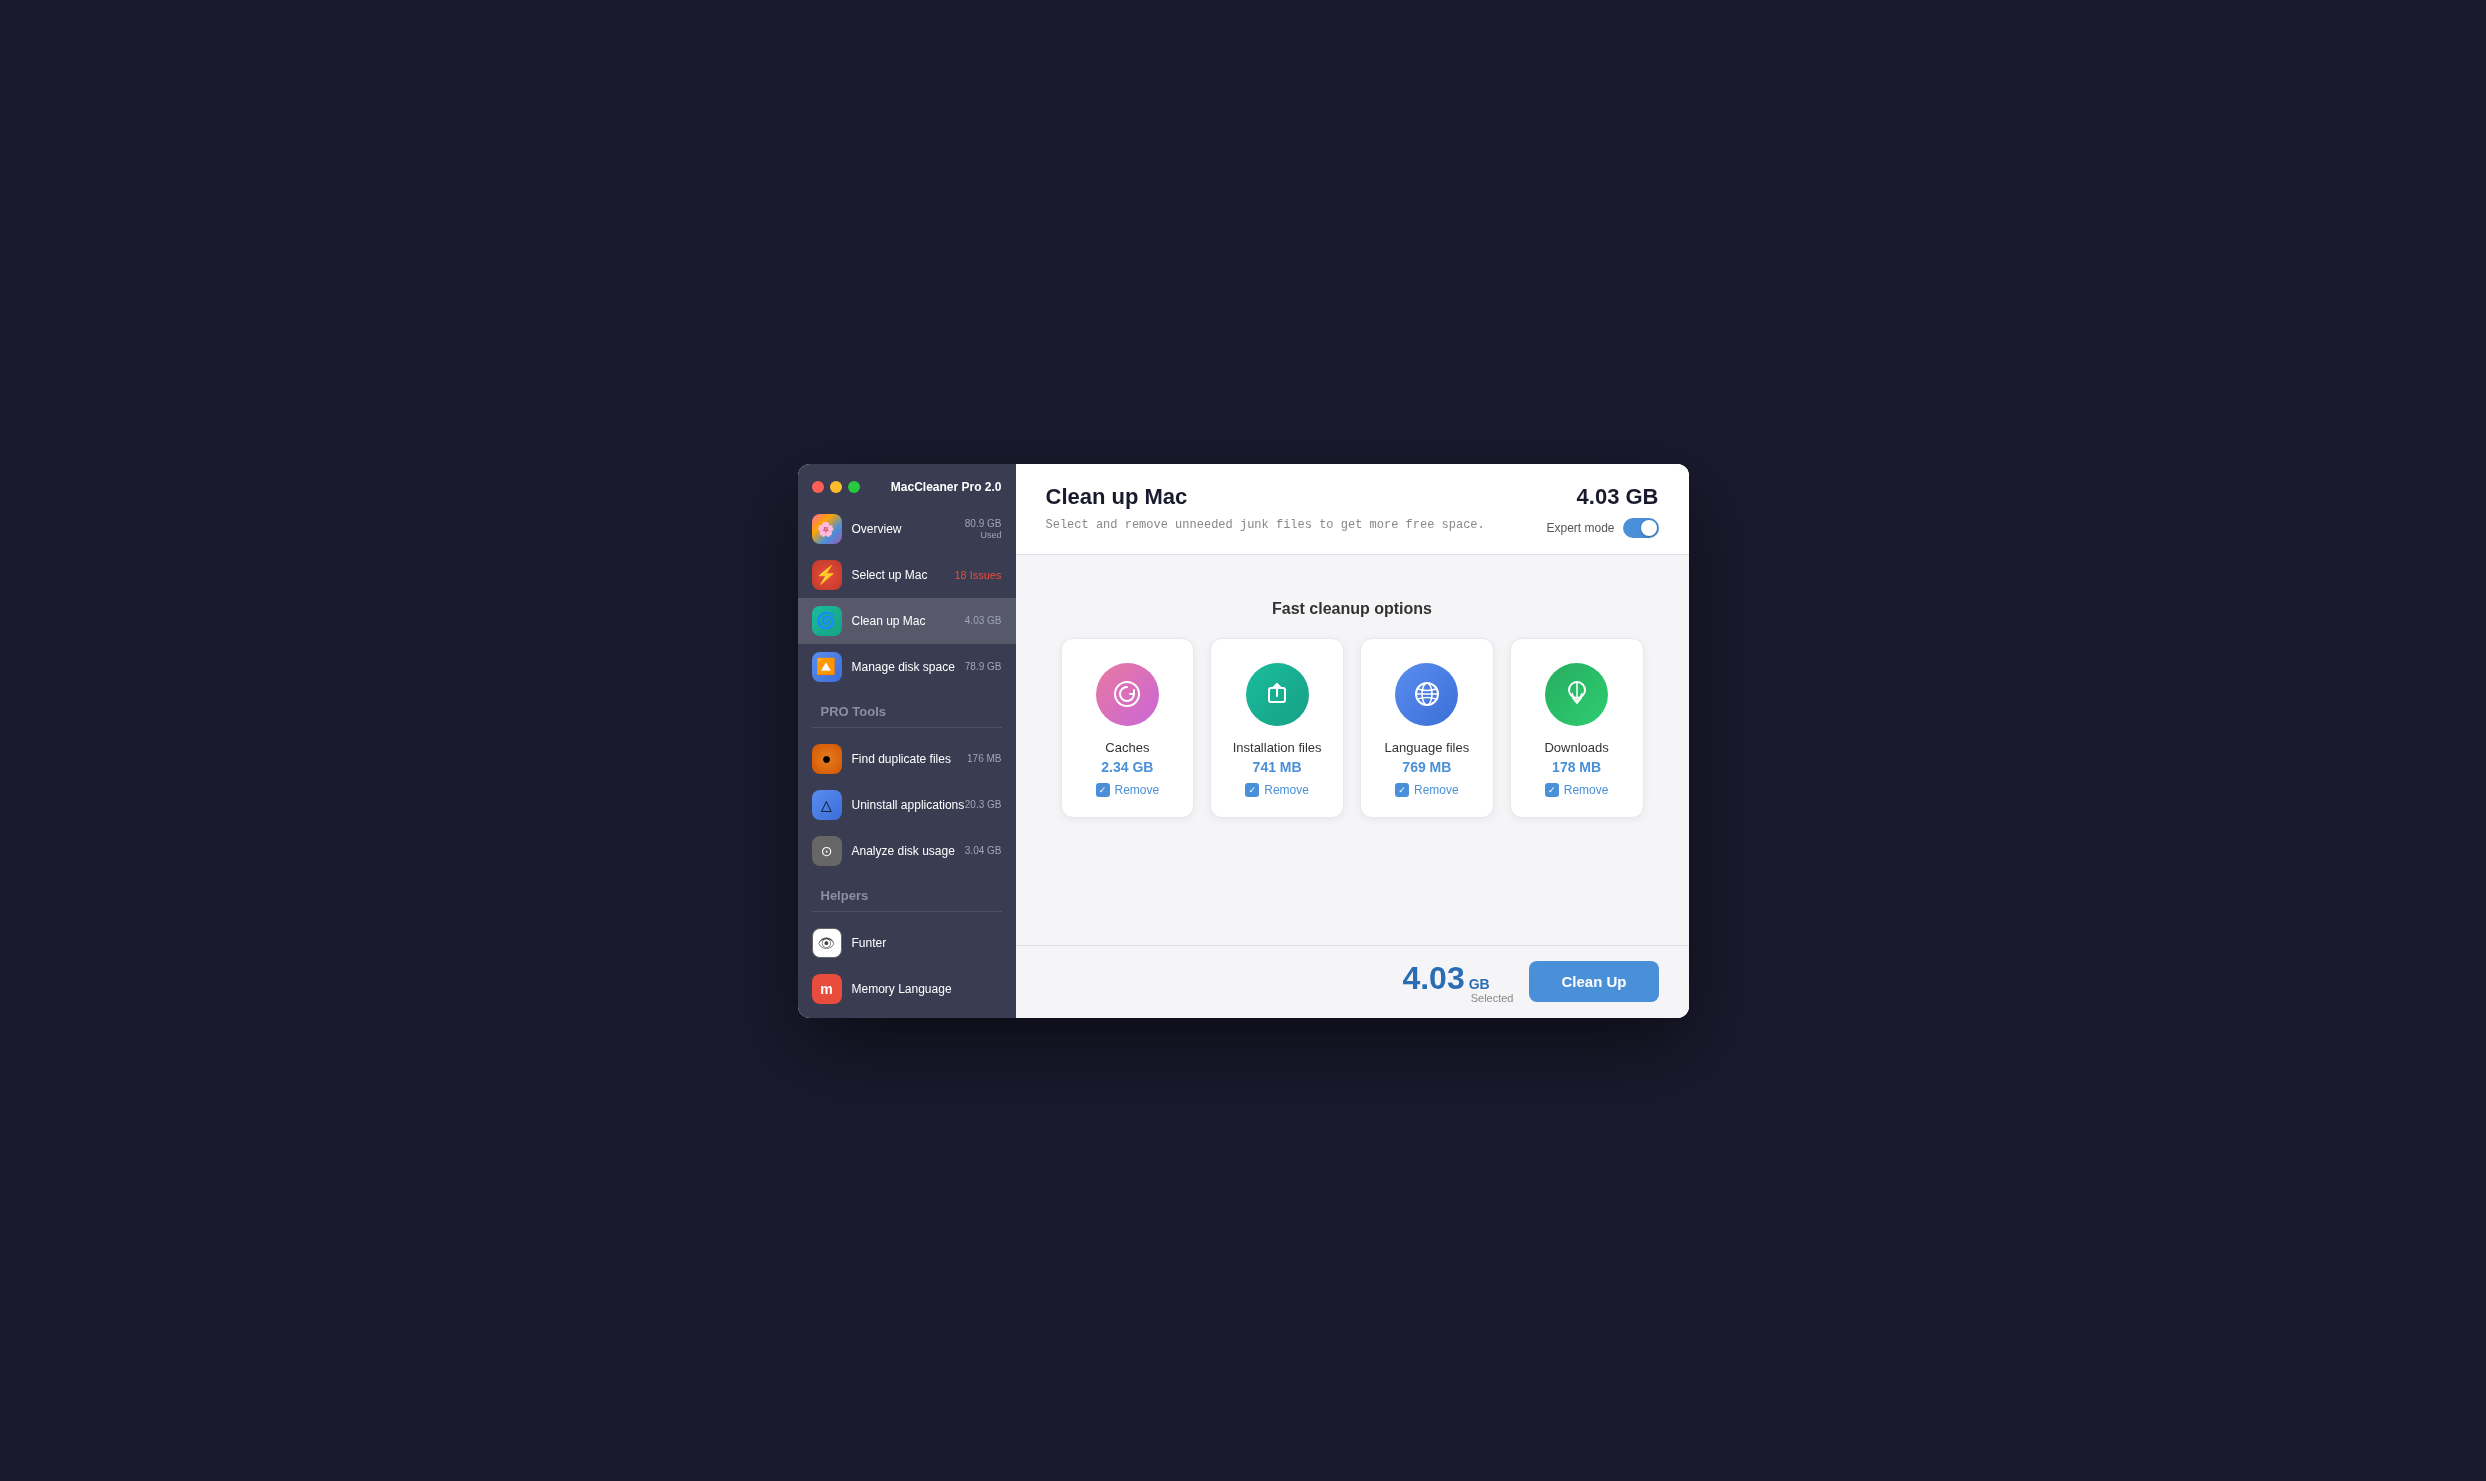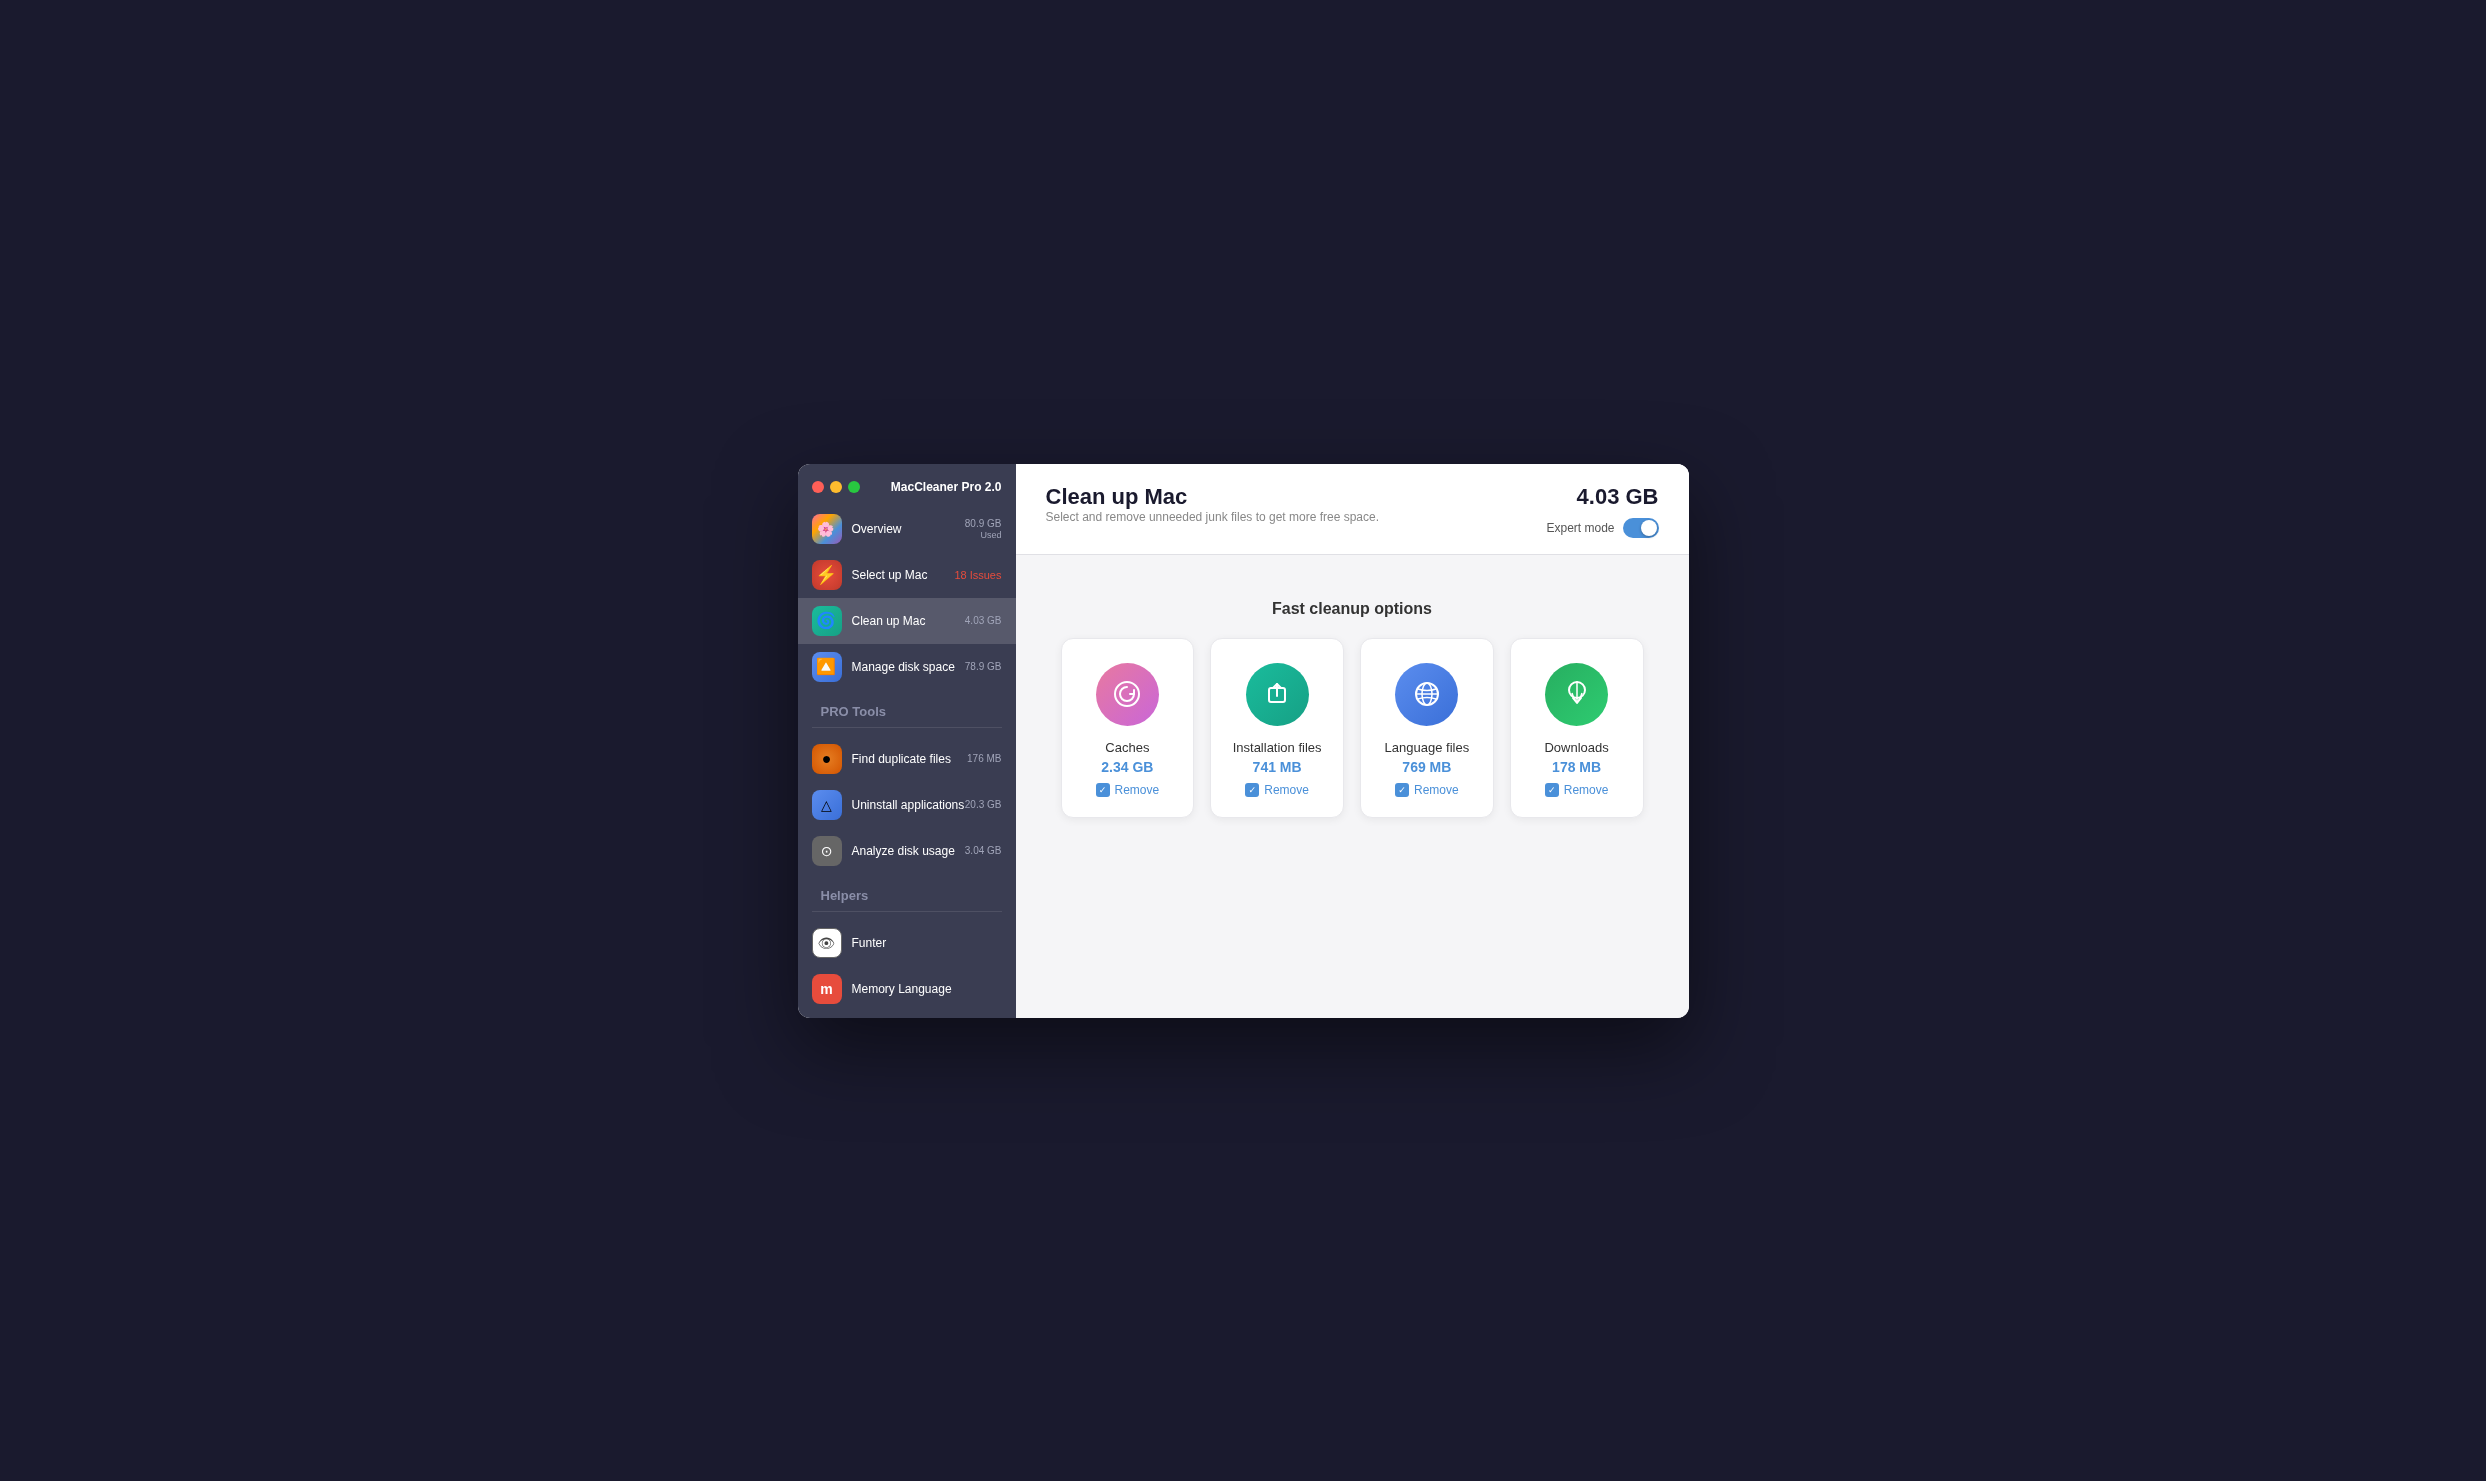--- a/index.html
+++ b/index.html
@@ -122,21 +122,22 @@
       justify-content: space-between;
     }
     .main-title {
       font-size: 22px;
       font-weight: 700;
       color: #1a1a2e;
     }
     .main-subtitle {
       font-size: 12px;
       color: #888;
-      margin-top: 0;
+      margin-top: 8px;
+      font-family: Liberation Mono, monospace;
     }
     .header-right {
       display: flex;
       flex-direction: column;
       align-items: flex-end;
       gap: 8px;
     }
     .total-size {
       font-size: 22px;
       font-weight: 700;
@@ -489,15 +490,25 @@
           <div class="card-size">178 MB</div>
           <div class="card-remove">
             <div class="checkbox">✓</div>
             <span>Remove</span>
           </div>
         </div>
 
       </div>
     </div>
 
+    <div class="footer">
+      <div class="footer-size-block">
+        <span class="footer-size-number">4.03</span>
+        <div class="footer-size-info">
+          <span class="footer-size-unit">GB</span>
+          <span class="footer-size-label">Selected</span>
+        </div>
+      </div>
+      <button class="cleanup-btn">Clean Up</button>
+    </div>
   </div>
 </div>
 
 
 </body></html>

